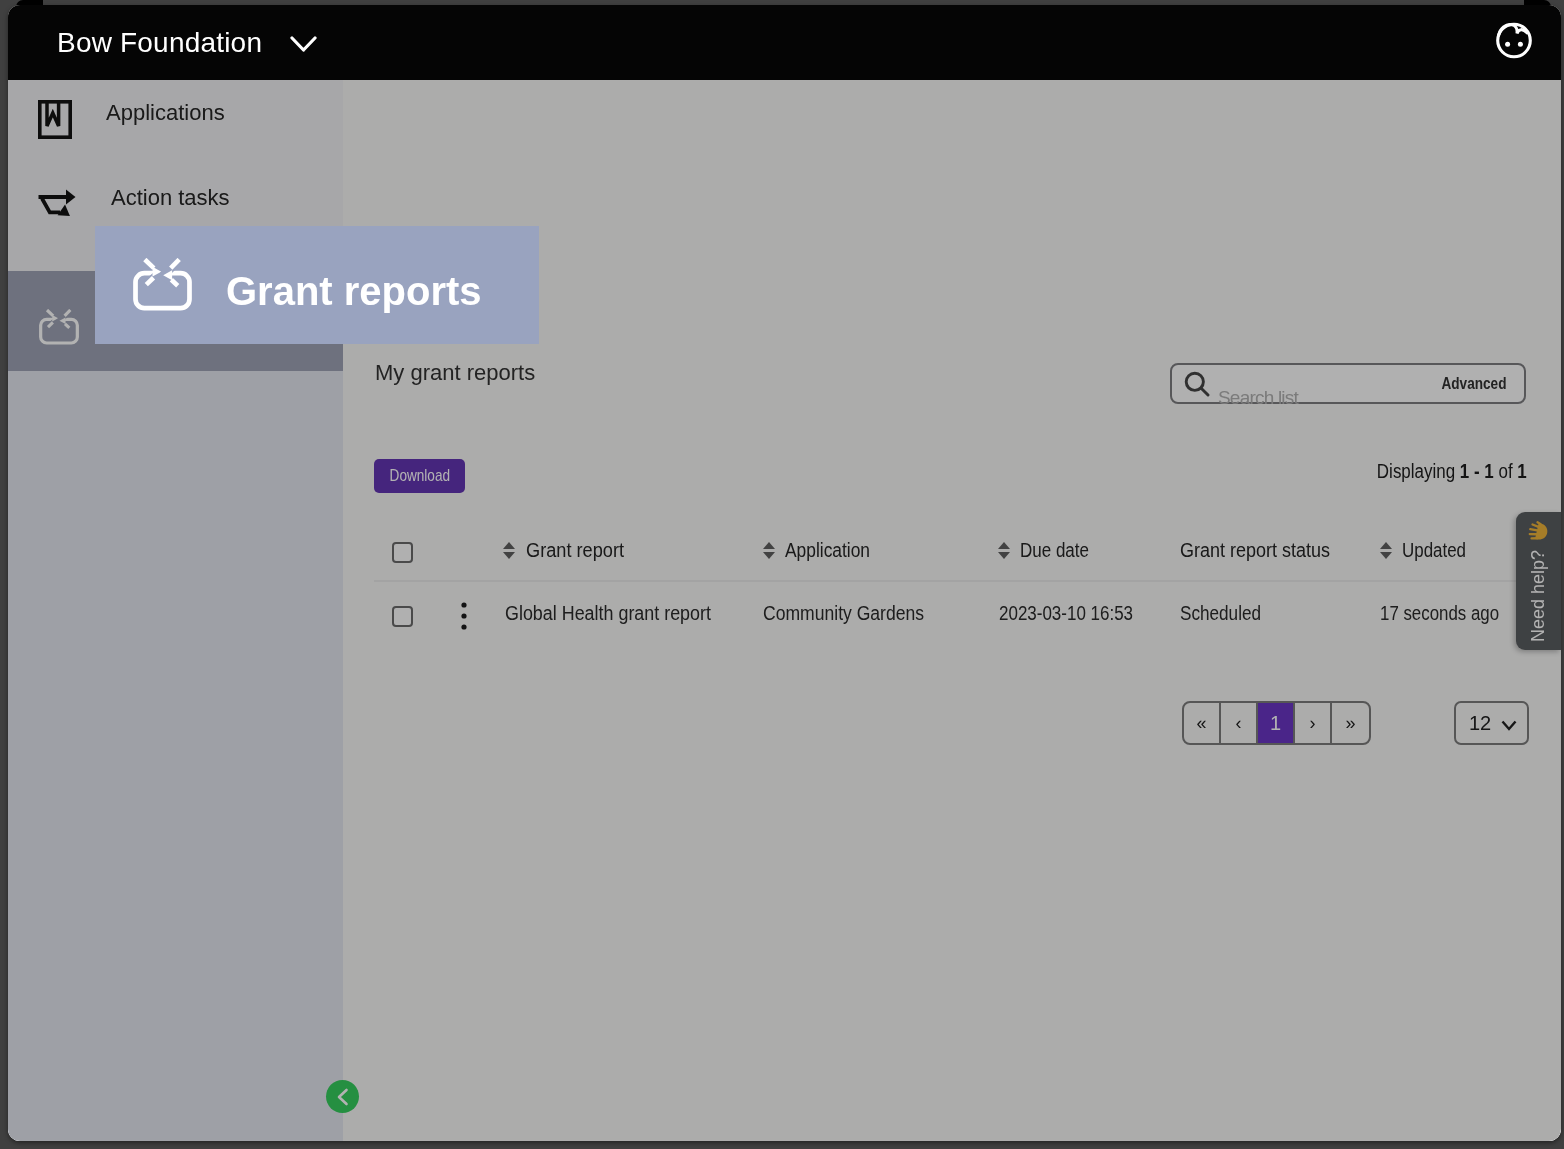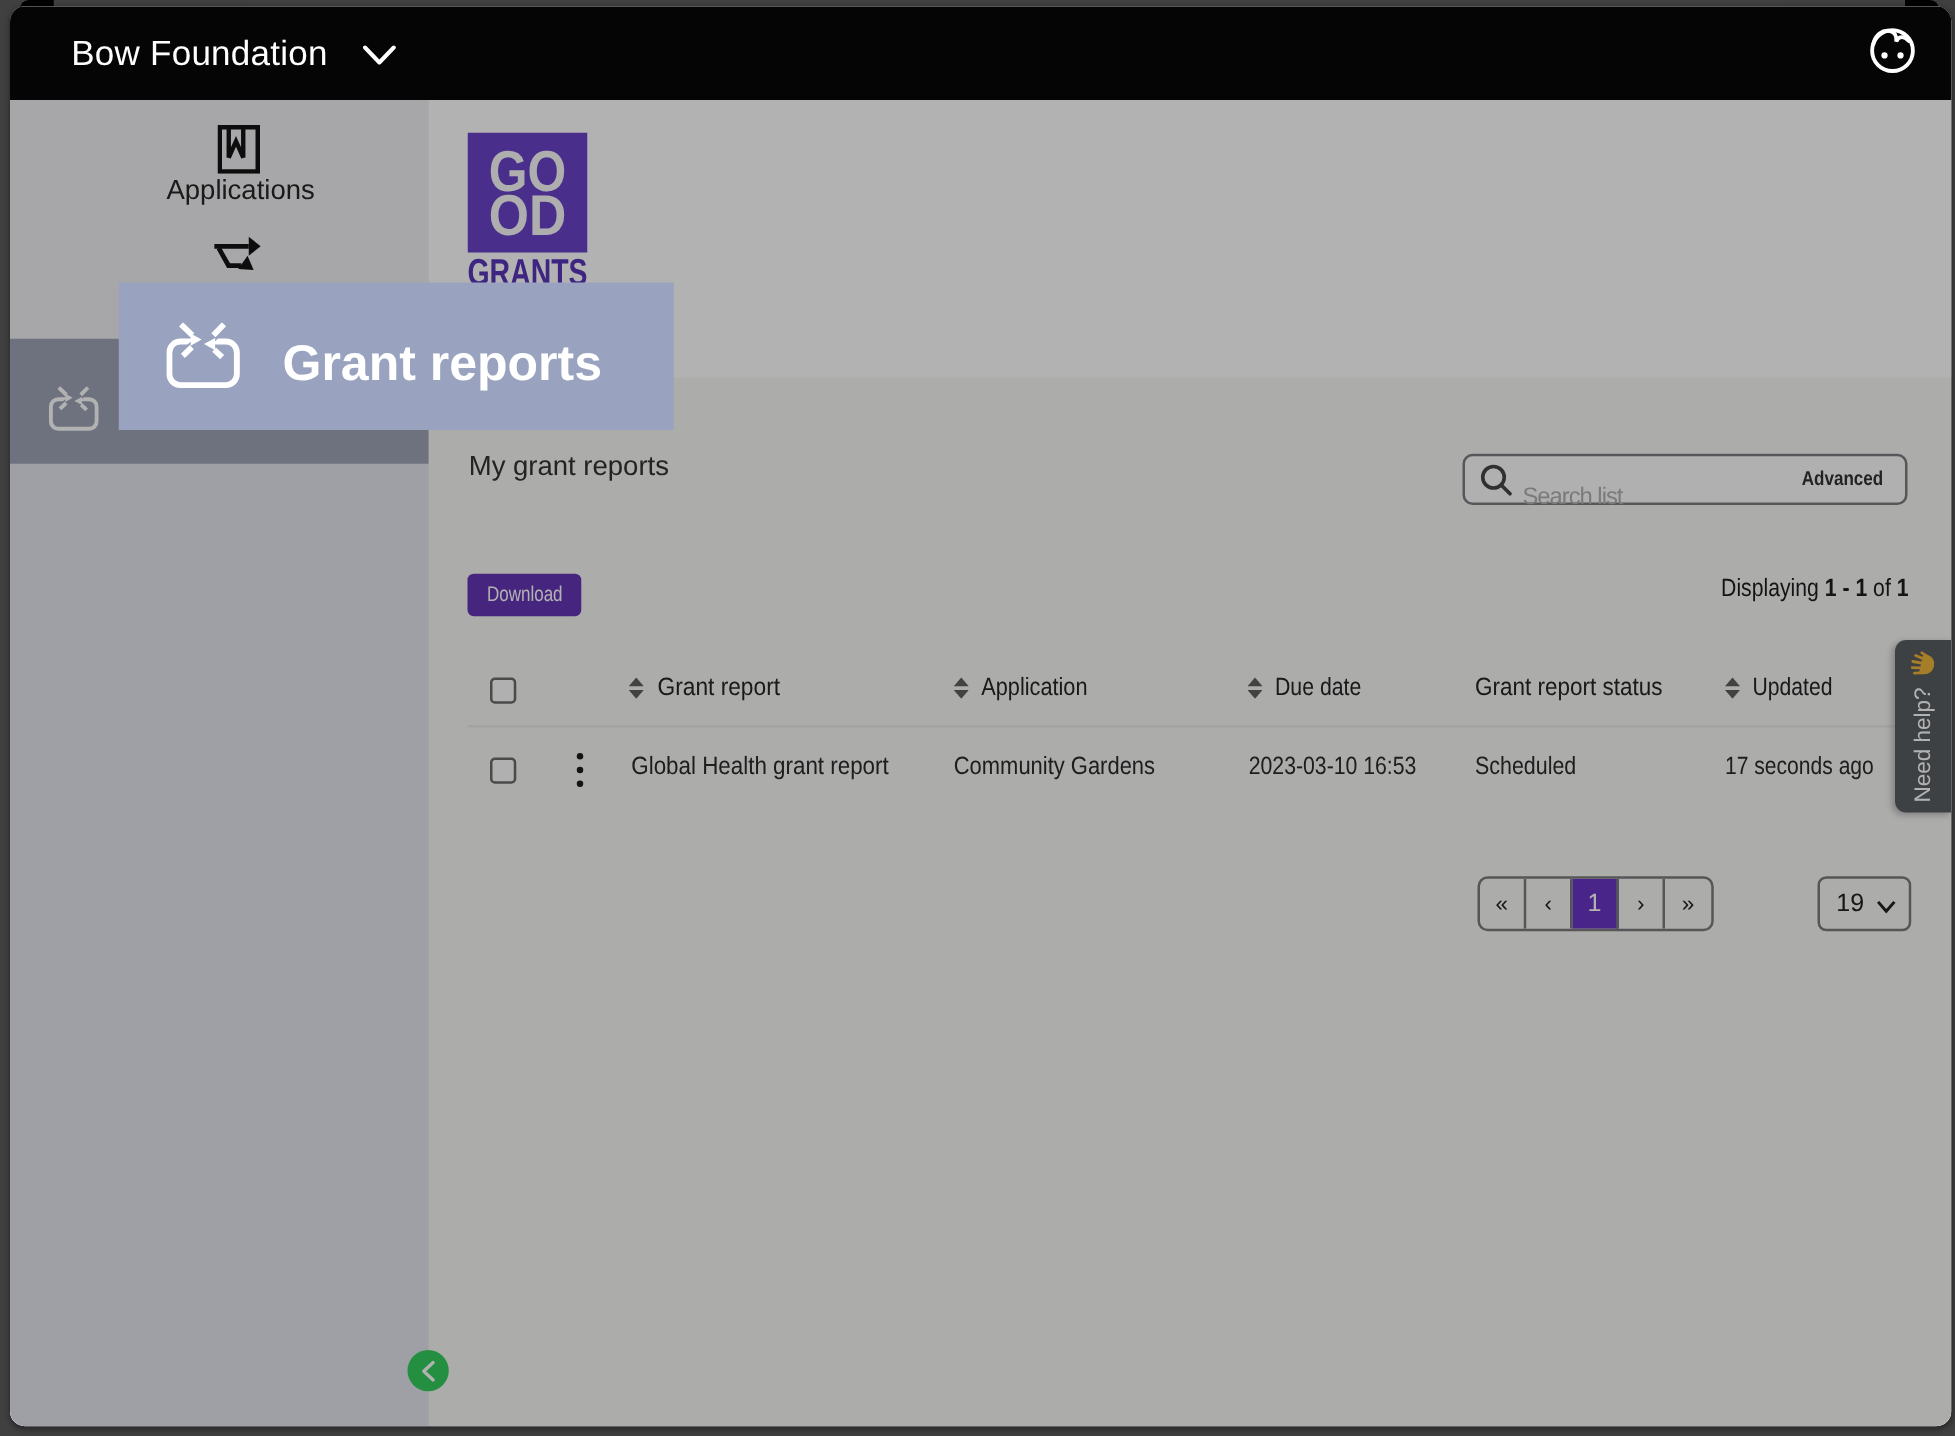--- a/index.html
+++ b/index.html
@@ -13,21 +13,21 @@
             box-shadow:0 2px 5px rgba(0,0,0,0.45); }
   
   .topbar { position:absolute; left:0; top:0; width:100%; height:75px; background:#050505; z-index:3; }
   .brand { position:absolute; left:49px; top:0; height:75px; display:flex; align-items:center;
            color:#ffffff; font-size:28px; letter-spacing:0.2px; cursor:pointer; }
   .brand-chevron { margin-left:28px; margin-top:4px; }
   .account-icon { position:absolute; right:27px; top:15px; width:40px; height:40px; cursor:pointer; }
   
   .sidebar { position:absolute; left:0; top:75px; width:335px; bottom:0; background:#e2e5ee; }
   .sidebar-menu { position:absolute; left:0; top:0; width:100%; height:291px; background:#f0f0f2; }
-  .nav-item { position:absolute; left:0; width:100%; display:flex; align-items:center; cursor:pointer;flex-direction:column; }
+  .nav-item { position:absolute; left:0; width:100%; display:flex; align-items:flex-start; cursor:pointer; }
   .nav-icon { margin-left:30px; flex:none; }
   .nav-label { margin-left:34px; font-size:22px; color:#262626; white-space:nowrap; }
   .nav-item-1 { top:20px; height:82px; }
   .nav-item-2 { top:105px; height:82px; }
   .nav-active-row { position:absolute; left:0; top:191px; width:100%; height:100px; background:#9ea3b5; }
   .nav-active-row .nav-icon { position:absolute; left:31px; top:38px; margin:0; }
   
   .main { position:absolute; left:335px; top:75px; right:0; bottom:0; background:#f6f6f5; }
   .main-header { position:absolute; left:0; top:0; width:100%; height:222px; background:#ffffff; }
   .logo { position:absolute; left:31px; top:26px; width:96px; height:125px; }
@@ -145,28 +145,20 @@
   <path d="M45.5,28.3 L39,22.2"></path>
 </g>
 <polygon points="39.8,12.6 39.8,22.6 30.7,17.6" fill="#ffffff"></polygon>
 </svg>
         </div>
 
       </div>
     </div>
 
     <div class="main">
-      <div class="main-header">
-        <svg class="logo" viewBox="0 0 96 125">
-          <rect x="0" y="0" width="96" height="96" fill="#6a42c8"></rect>
-          <text x="48" y="47" text-anchor="middle" font-family="Liberation Sans, sans-serif" font-weight="700" font-size="46" fill="#fafafa" textLength="62" lengthAdjust="spacingAndGlyphs">GO</text>
-          <text x="48" y="82" text-anchor="middle" font-family="Liberation Sans, sans-serif" font-weight="700" font-size="46" fill="#fafafa" textLength="62" lengthAdjust="spacingAndGlyphs">OD</text>
-          <text x="48" y="122" text-anchor="middle" font-family="Liberation Sans, sans-serif" font-weight="700" font-size="30" fill="#5a35ba" textLength="96" lengthAdjust="spacingAndGlyphs">GRANTS</text>
-        </svg>
-      </div>
 
       <h1 class="page-title" style="font-weight:400;">My grant reports</h1>
 
       <div class="search-box">
         <svg class="search-icon-wrap" viewBox="0 0 26 26">
           <circle cx="10.8" cy="10.8" r="8.6" fill="none" stroke="#454545" stroke-width="2.9"></circle>
           <line x1="17.2" y1="17.2" x2="24" y2="24" stroke="#454545" stroke-width="2.9" stroke-linecap="round"></line>
         </svg>
         <input class="search-input" type="text" placeholder="Search list" style="">
         <span class="advanced-label">Advanced</span>
@@ -229,21 +221,21 @@
 
       <div class="pagination">
         <div class="page-btn">«</div>
         <div class="page-btn">‹</div>
         <div class="page-btn active">1</div>
         <div class="page-btn">›</div>
         <div class="page-btn">»</div>
       </div>
 
       <div class="page-size">
-        <span class="page-size-value">19</span>
+        <span class="page-size-value">12</span>
         <svg class="page-size-chevron" width="16" height="11" viewBox="0 0 16 11">
           <polyline points="1.5,1.5 8,9 14.5,1.5" fill="none" stroke="#222" stroke-width="2.4"></polyline>
         </svg>
       </div>
     </div>
 
     <div class="help-tab">
       <div class="help-tab-inner">
         <div class="help-label">
           <span>Need help?</span>

